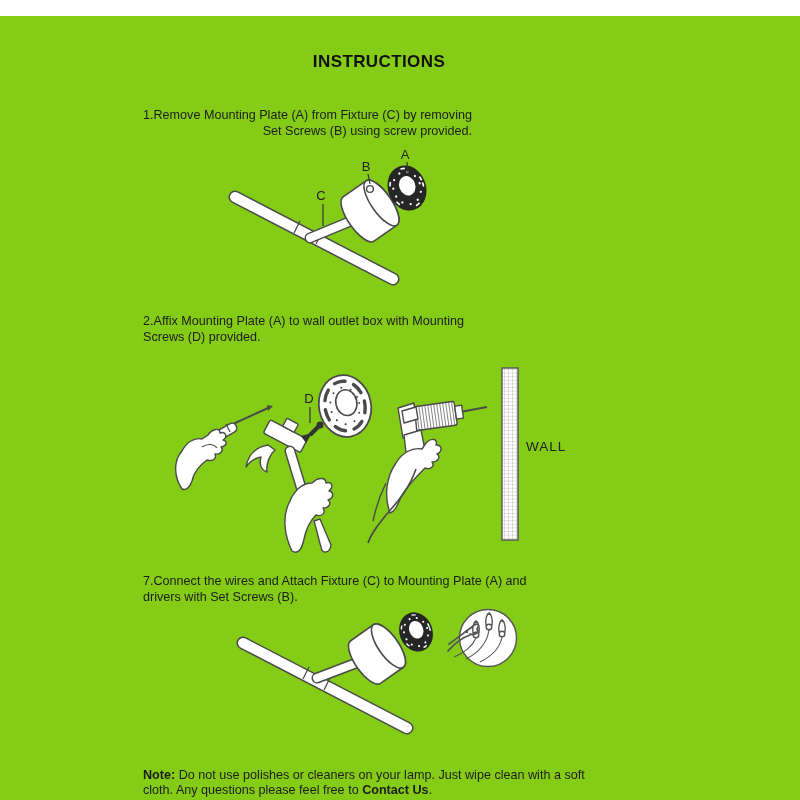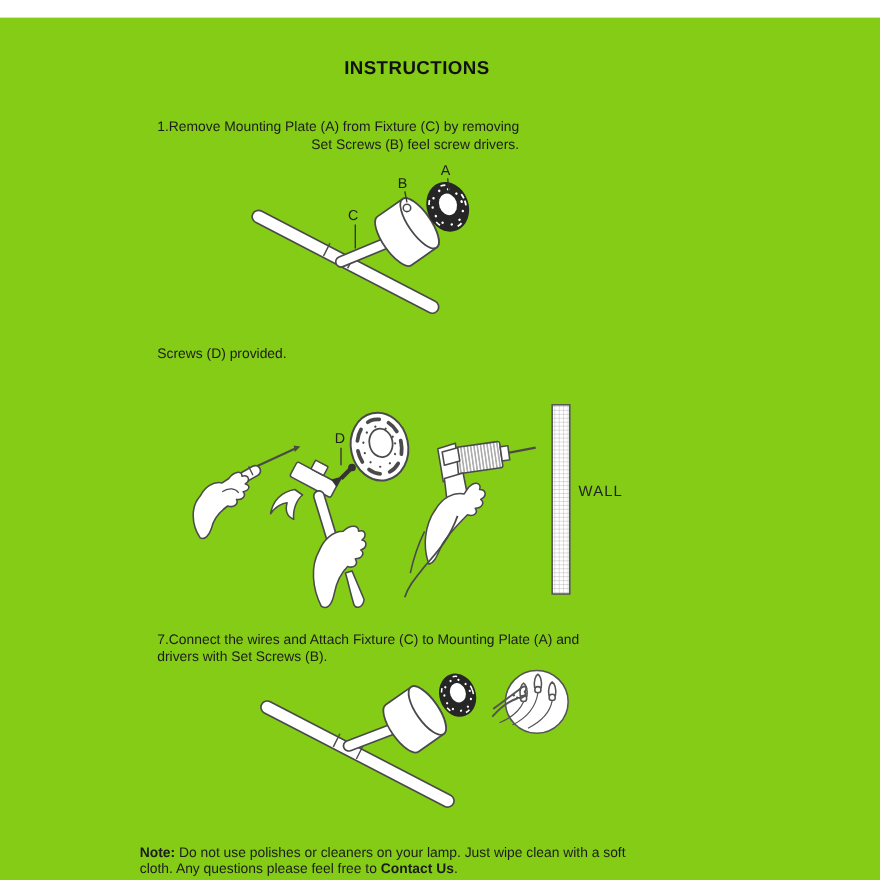--- a/index.html
+++ b/index.html
@@ -11,41 +11,41 @@
     position:absolute;left:0;top:36px;width:758px;text-align:center;
     font-size:17px;font-weight:bold;letter-spacing:.4px;color:#111;
   }
   .step{
     position:absolute;left:143px;font-size:12.6px;line-height:15.6px;color:#1c1c1c;
   }
   .step1{top:92px;text-align:right;}
   .step2{top:298px;}
   .step3{top:558px;}
   .note{
-    position:absolute;left:127px;top:739px;width:456px;
+    position:absolute;left:143px;top:739px;width:456px;
     font-size:12.6px;line-height:15.8px;color:#1c1c1c;
   }
   .note b{font-weight:bold;}
   .diagram{position:absolute;}
   .d1{left:180px;top:126px;}
   .d2{left:140px;top:335px;}
   .d3{left:220px;top:585px;}
   svg text{font-family:"Liberation Sans",sans-serif;font-size:13px;fill:#222;}
   svg .wall-t{font-size:13.5px;letter-spacing:1px;}
 </style>
 </head>
 <body>
 
 <div class="page">
 
   <div class="title">INSTRUCTIONS</div>
 
   <div class="step step1">
     <div>1.Remove Mounting Plate (A) from Fixture (C) by removing</div>
-    <div>Set Screws (B) feel screw drivers.</div>
+    <div>Set Screws (B) using screw provided.</div>
   </div>
 
   <svg class="diagram d1" width="300" height="165" viewBox="0 0 300 165">
 
     <g>
       <line x1="55" y1="55" x2="213" y2="137" stroke="#4a4a4a" stroke-width="13" stroke-linecap="round"></line>
       <line x1="55" y1="55" x2="213" y2="137" stroke="#ffffff" stroke-width="10" stroke-linecap="round"></line>
       <line x1="114" y1="91" x2="120" y2="79" stroke="#4a4a4a" stroke-width="1.3"></line>
       <line x1="136" y1="102" x2="142" y2="90" stroke="#4a4a4a" stroke-width="1.3"></line>
     </g>
@@ -76,20 +76,21 @@
       <text x="186" y="29" text-anchor="middle">B</text>
       <line x1="188" y1="32" x2="190" y2="42" stroke="#333" stroke-width="1.2"></line>
     </g>
     <g>
       <text x="141" y="58" text-anchor="middle">C</text>
       <line x1="143" y1="62" x2="143" y2="84" stroke="#333" stroke-width="1.2"></line>
     </g>
   </svg>
 
   <div class="step step2">
+    <div>2.Affix Mounting Plate (A) to wall outlet box with Mounting</div>
     <div>Screws (D) provided.</div>
   </div>
 
   <svg class="diagram d2" width="530" height="210" viewBox="0 0 530 210">
     <defs>
       <pattern id="wallgrid" width="4" height="3.6" patternUnits="userSpaceOnUse">
         <rect width="4" height="3.6" fill="#ffffff"></rect>
         <path d="M0,0 H4 M0,0 V3.6" stroke="#999" stroke-width="0.6"></path>
       </pattern>
       <pattern id="ribs" width="3" height="4" patternUnits="userSpaceOnUse">

